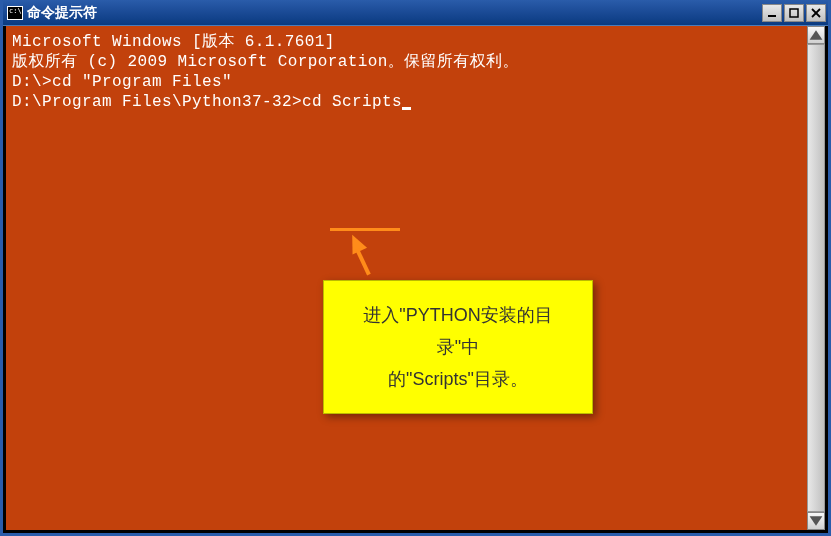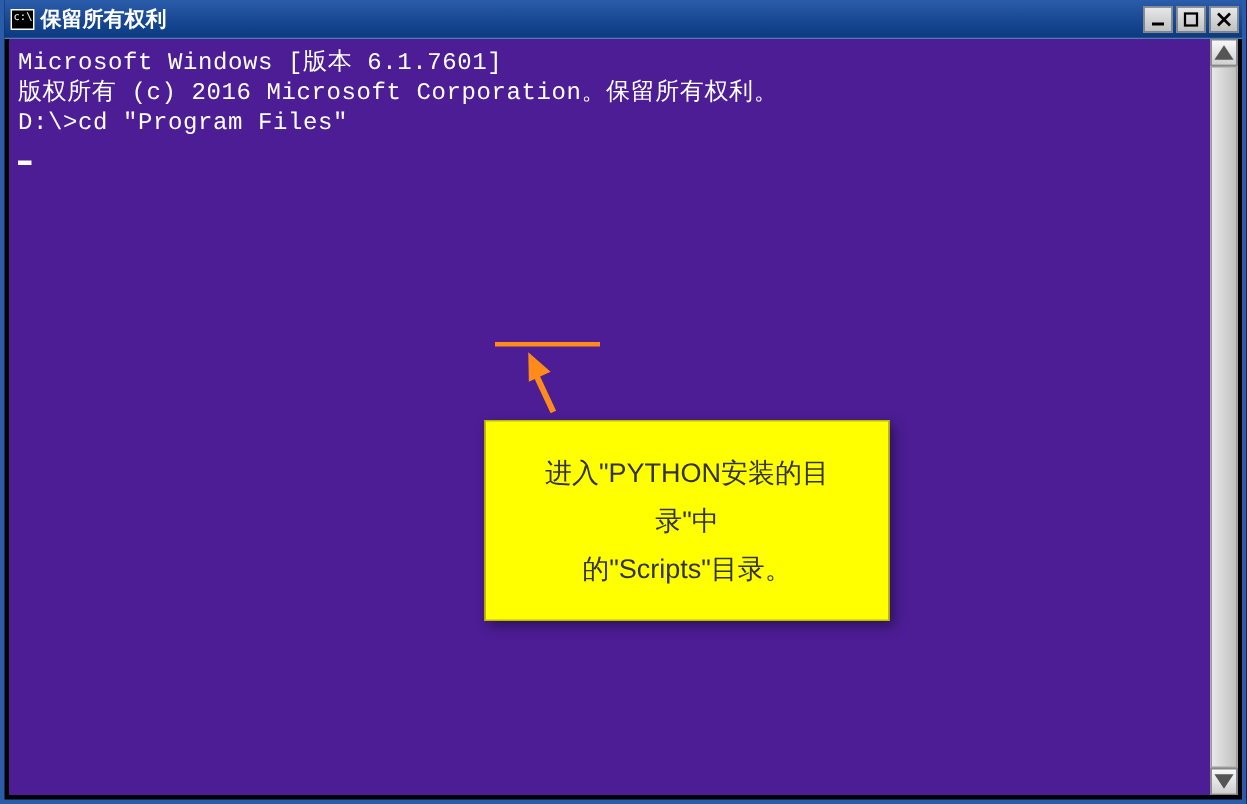--- a/index.html
+++ b/index.html
@@ -73,21 +73,21 @@
     .win-btn svg {
       width: 12px;
       height: 12px;
     }
     .terminal-body {
       position: absolute;
       top: 26px;
       left: 3px;
       right: 3px;
       bottom: 3px;
-      background: #4c1d95;
+      background: #c2410c;
       padding: 6px 6px;
       overflow: hidden;
     }
     .terminal-line {
       color: #fff;
       font-family: "Consolas", "Courier New", monospace;
       font-size: 16px;
       line-height: 20px;
       white-space: pre;
       letter-spacing: 0.4px;
@@ -167,21 +167,21 @@
       vertical-align: bottom;
       margin-bottom: 2px;
     }
   </style>
 </head>
 <body>
 
 <div class="window">
   <div class="titlebar">
     <span class="title-icon"></span>
-    <span class="title-text">保留所有权利</span>
+    <span class="title-text">命令提示符</span>
     <div class="window-controls">
       <div class="win-btn">
         <svg viewBox="0 0 12 12">
             <rect x="2" y="8" width="8" height="2" fill="#000"></rect>
           </svg>
       </div>
       <div class="win-btn">
         <svg viewBox="0 0 12 12">
             <rect x="2" y="2" width="8" height="8" fill="none" stroke="#000" stroke-width="1.5"></rect>
           </svg>
@@ -190,27 +190,27 @@
         <svg viewBox="0 0 12 12">
             <line x1="2" y1="2" x2="10" y2="10" stroke="#000" stroke-width="1.8"></line>
             <line x1="10" y1="2" x2="2" y2="10" stroke="#000" stroke-width="1.8"></line>
           </svg>
       </div>
     </div>
   </div>
 
   <div class="terminal-body">
     <div class="terminal-line">Microsoft Windows [版本 6.1.7601]</div>
-    <div class="terminal-line">版权所有 (c) 2016 Microsoft Corporation。保留所有权利。</div>
+    <div class="terminal-line">版权所有 (c) 2009 Microsoft Corporation。保留所有权利。</div>
     <div class="terminal-line"></div>
     <div class="terminal-line"></div>
     <div class="terminal-line">D:\&gt;cd "Program Files"</div>
     <div class="terminal-line"></div>
     <div class="terminal-line"></div>
-    <div class="terminal-line"><span class="cursor"></span></div>
+    <div class="terminal-line"><span>D:\Program Files\Python37-32&gt;cd Scripts</span><span class="cursor"></span></div>
   </div>
 
   <div class="scrollbar">
     <div class="sb-btn">
       <svg viewBox="0 0 10 10">
           <polygon points="5,2 9,8 1,8" fill="#555"></polygon>
         </svg>
     </div>
     <div class="sb-track">
       <div class="sb-thumb"></div>

